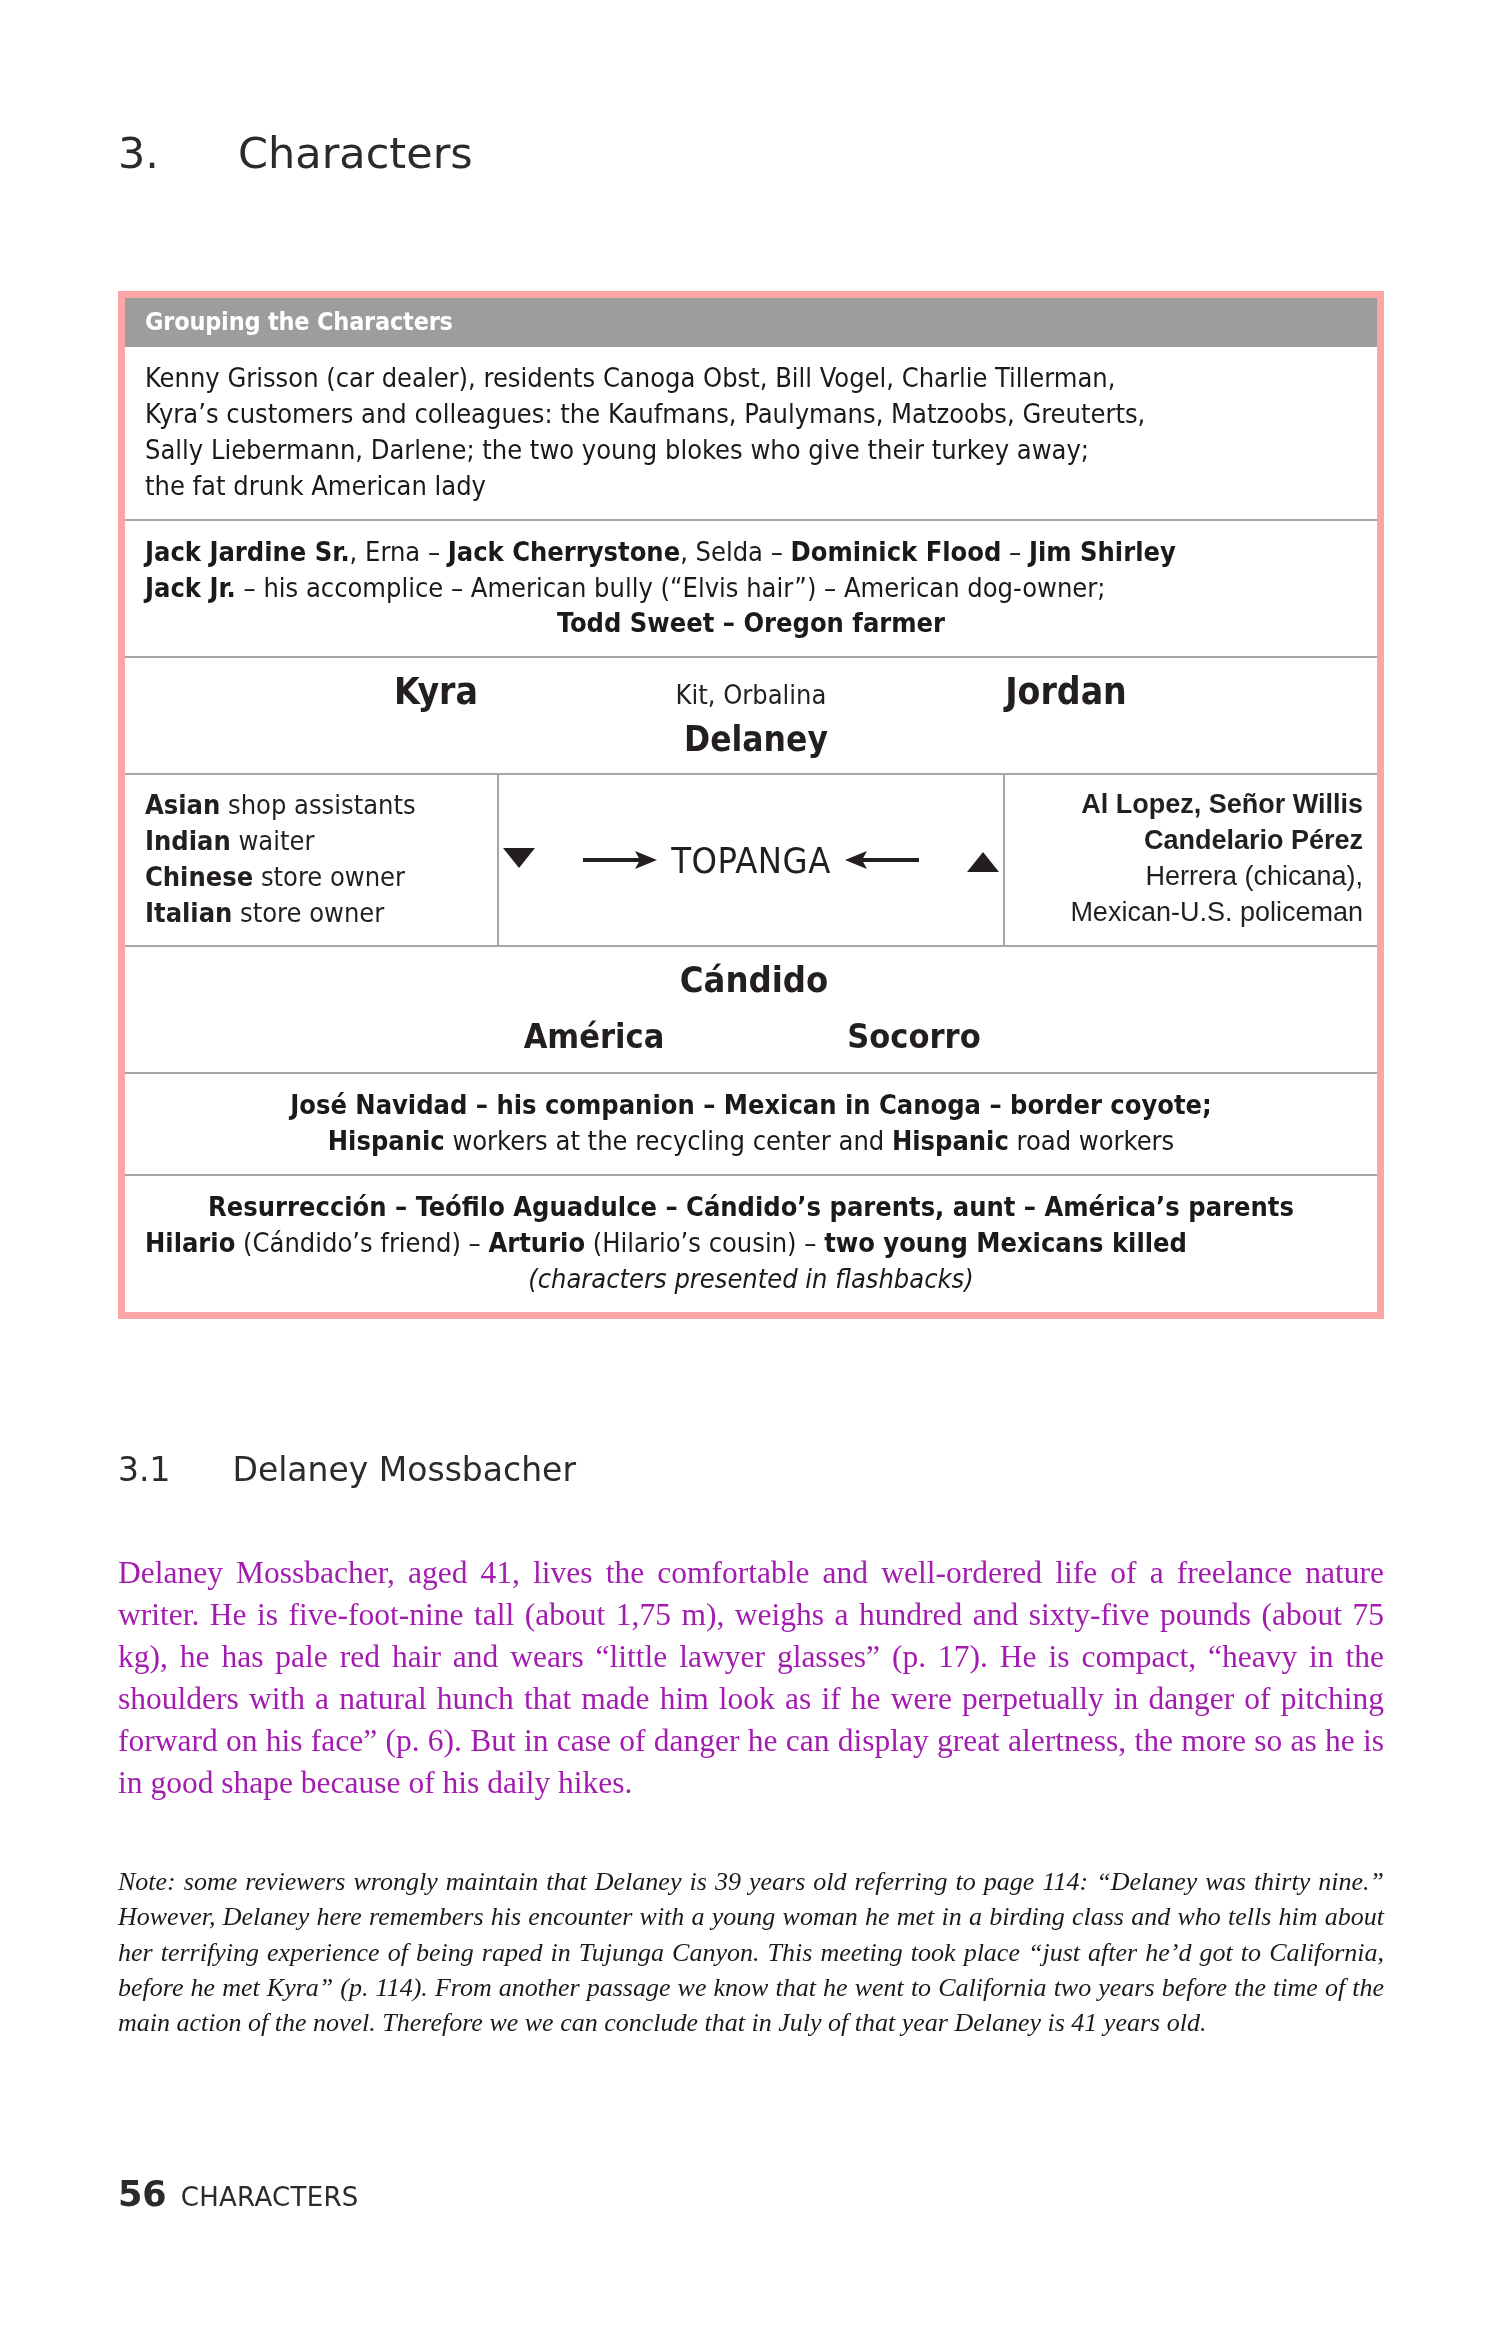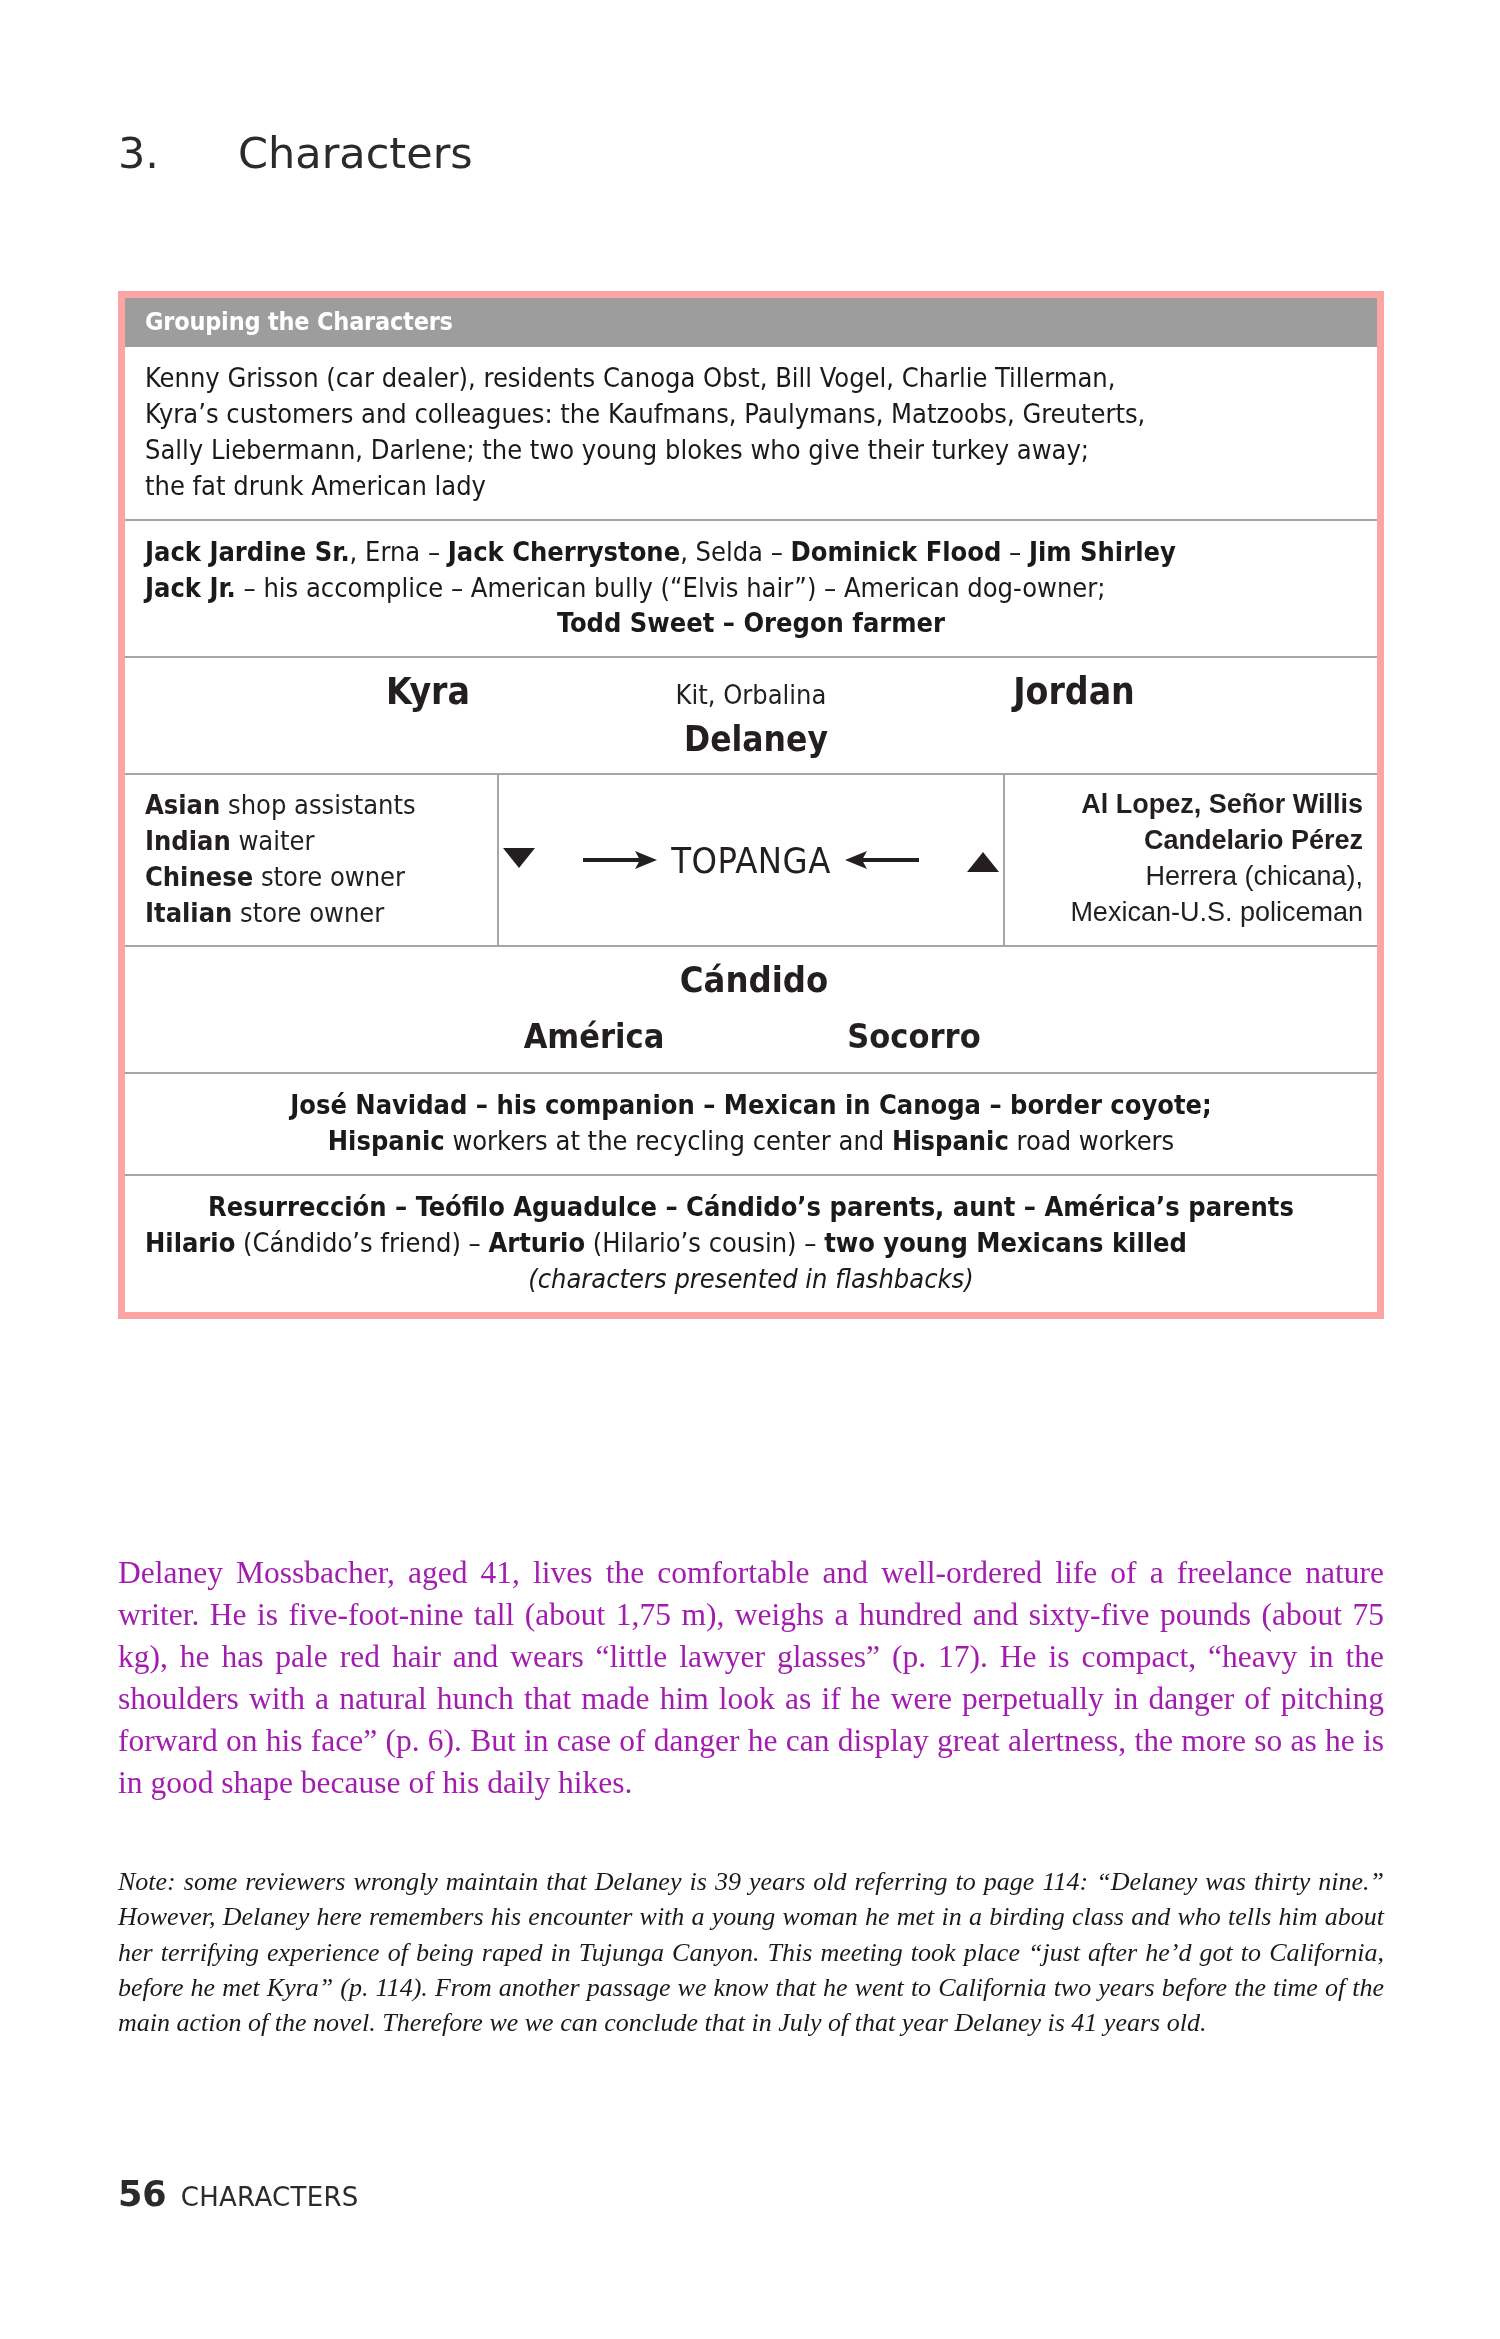--- a/index.html
+++ b/index.html
@@ -82,21 +82,21 @@
   
   .row-kyra {
     border-top: 2px solid #a6a6a6;
     padding: 12px 20px 14px 20px;
     font-family: "DejaVu Sans Condensed", "Liberation Sans Narrow", "Liberation Sans", sans-serif;
   }
   .kyra-line {
     display: flex;
     align-items: baseline;
     justify-content: center;
-    gap: 8px;
+    gap: 0px;
   }
   .kyra-name {
     font-size: 37px;
     font-weight: 700;
     width: 330px;
     text-align: center;
   }
   .kit-name {
     font-size: 27px;
     font-weight: 400;
@@ -374,20 +374,24 @@
         <b>Resurrección – Teófilo Aguadulce – Cándido’s parents, aunt – América’s parents</b>
       </div>
       <div>
         <b>Hilario</b><span> (Cándido’s friend) – </span><b>Arturio</b><span> (Hilario’s cousin) – </span><b>two young Mexicans killed</b>
       </div>
       <div class="gt-center" style="font-style:italic;">(characters presented in flashbacks)</div>
     </div>
 
   </div>
 
+  <div class="section-head">
+    <span class="section-num">3.1</span>
+    <span class="section-title">Delaney Mossbacher</span>
+  </div>
 
   <p class="body-para">Delaney Mossbacher, aged 41, lives the comfortable and well-ordered life of a freelance nature writer. He is five-foot-nine tall (about 1,75 m), weighs a hundred and sixty-five pounds (about 75 kg), he has pale red hair and wears “little lawyer glasses” (p. 17). He is compact, “heavy in the shoulders with a natural hunch that made him look as if he were perpetually in danger of pitching forward on his face” (p. 6). But in case of danger he can display great alertness, the more so as he is in good shape because of his daily hikes.</p>
 
   <p class="note-para">Note: some reviewers wrongly maintain that Delaney is 39 years old referring to page 114: “Delaney was thirty nine.” However, Delaney here remembers his encounter with a young woman he met in a birding class and who tells him about her terrifying experience of being raped in Tujunga Canyon. This meeting took place “just after he’d got to California, before he met Kyra” (p. 114). From another passage we know that he went to California two years before the time of the main action of the novel. Therefore we we can conclude that in July of that year Delaney is 41 years old.</p>
 
   <div class="footer">
     <span class="footer-page">56</span>
     <span class="footer-label">CHARACTERS</span>
   </div>
 

